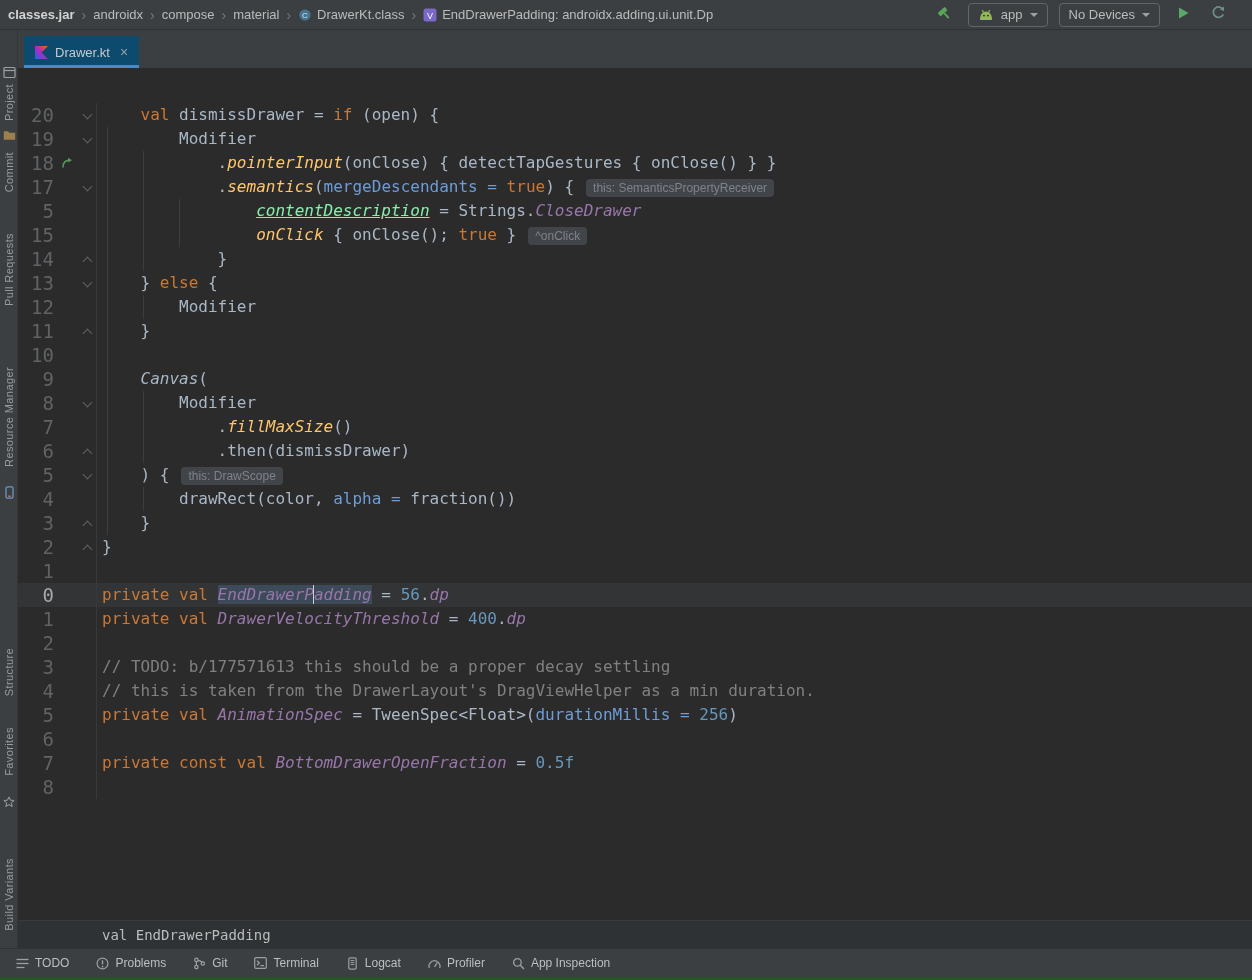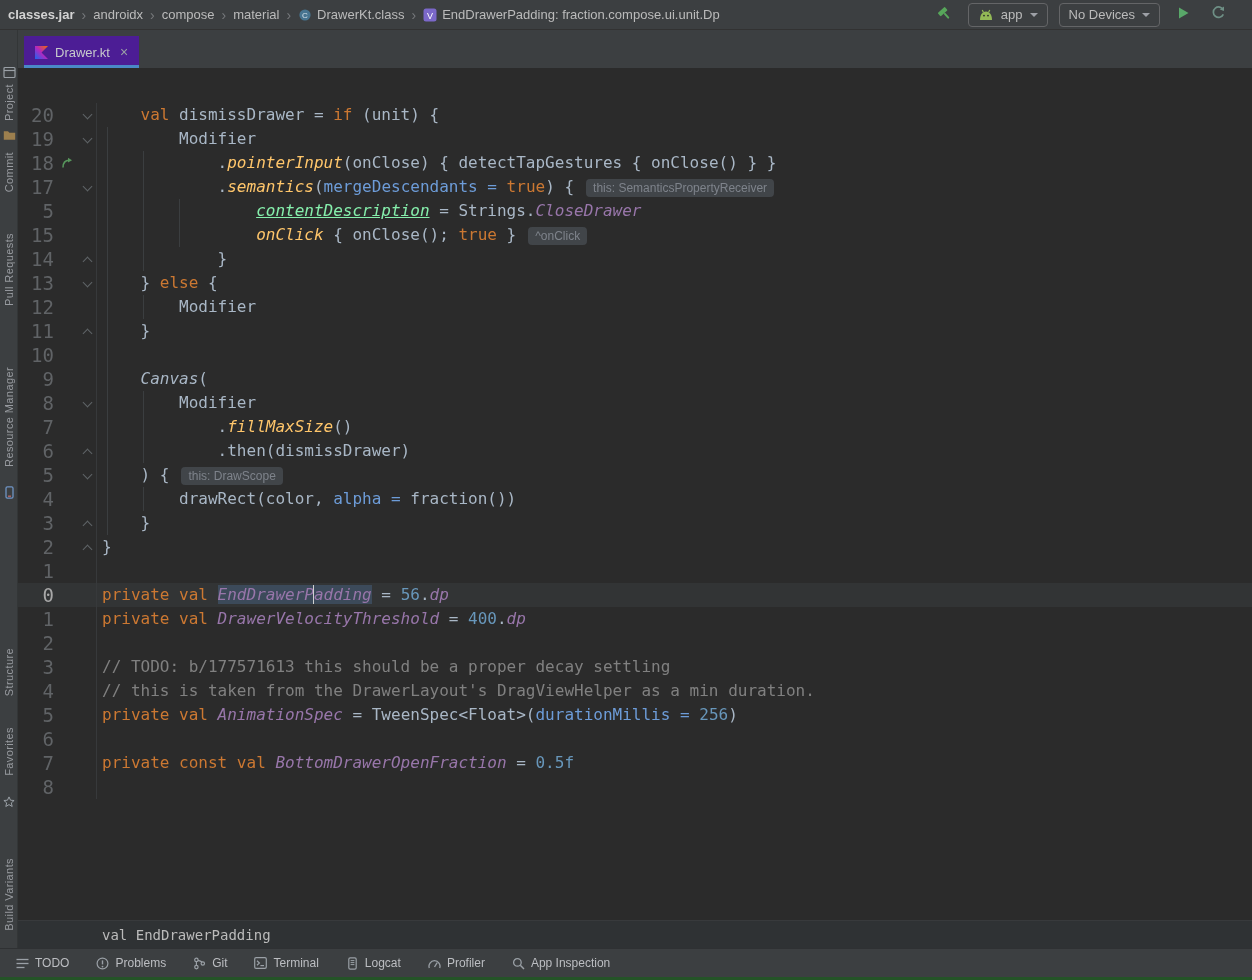--- a/index.html
+++ b/index.html
@@ -14,21 +14,21 @@
   .crumb-sep{color:#77797c;font-size:14px;}
   .cicon{display:inline-flex;align-items:center;}
   .cicon svg{display:block;}
   .nav-right{margin-left:auto;display:flex;align-items:center;gap:11px;}
   .icon-btn{display:inline-flex;align-items:center;justify-content:center;width:24px;height:24px;cursor:pointer;border-radius:3px;}
   .combo{display:flex;align-items:center;gap:7px;height:24px;padding:0 9px;background:#3c3f41;border:1px solid #646567;border-radius:4px;font-size:13px;color:#bbbbbb;cursor:pointer;}
   .caret-down{width:0;height:0;border-left:4px solid transparent;border-right:4px solid transparent;border-top:4px solid #9da0a6;}
 
   
   .tabbar{position:absolute;left:18px;top:30px;right:0;height:38px;background:#3c3f41;display:flex;align-items:flex-end;}
-  .tab{position:relative;margin-left:6px;height:32px;display:flex;align-items:center;gap:7px;padding:0 11px;background:#4c1d95;font-size:13px;color:#c7cacc;cursor:pointer;}
+  .tab{position:relative;margin-left:6px;height:32px;display:flex;align-items:center;gap:7px;padding:0 11px;background:#0c4a6e;font-size:13px;color:#c7cacc;cursor:pointer;}
   .tab::after{content:"";position:absolute;left:0;right:0;bottom:0;height:3px;background:#4a88c7;}
   .tab-kicon svg{display:block;}
   .tab-close{color:#9aa0a6;font-size:14px;line-height:1;margin-left:3px;cursor:pointer;}
 
   
   .stripe{position:absolute;left:0;top:30px;width:18px;height:918px;background:#3c3f41;border-right:1px solid #333637;}
   .stripe-item{position:absolute;left:0;width:18px;display:flex;flex-direction:column;align-items:center;gap:5px;cursor:pointer;}
   .stripe-label{writing-mode:vertical-rl;transform:rotate(180deg);font-size:11px;color:#989ba0;letter-spacing:.4px;white-space:nowrap;}
   .stripe-item .icn svg{display:block;}
 
@@ -96,21 +96,21 @@
         <span>DrawerKt.class</span>
       </span>
       <span class="crumb-sep">›</span>
       <span class="crumb">
         <span class="cicon">
           <svg width="14" height="14" viewBox="0 0 14 14">
             <rect x="0.5" y="0.5" width="13" height="13" rx="2.5" fill="#7b68c9"></rect>
             <text x="7" y="10.5" text-anchor="middle" font-size="9" font-family="Liberation Sans, sans-serif" fill="#ffffff">V</text>
           </svg>
         </span>
-        <span>EndDrawerPadding: fraction.compose.ui.unit.Dp</span>
+        <span>EndDrawerPadding: androidx.adding.ui.unit.Dp</span>
       </span>
     </div>
   <div class="nav-right">
     <span class="icon-btn">
         <span><svg width="17" height="17" viewBox="0 0 17 17">
             <g transform="rotate(-42 8 8)">
               <rect x="2.5" y="4.5" width="9.5" height="4.6" rx="1" fill="#57a65a"></rect>
               <rect x="6.4" y="9" width="2" height="7" rx="1" fill="#57a65a"></rect>
             </g>
           </svg></span>
@@ -221,21 +221,21 @@
   <div class="iguide" style="left:89px;top:59px;height:408px;"></div>
   <div class="iguide" style="left:125px;top:83px;height:120px;"></div>
   <div class="iguide" style="left:125px;top:227px;height:24px;"></div>
   <div class="iguide" style="left:161px;top:131px;height:48px;"></div>
   <div class="iguide" style="left:125px;top:323px;height:72px;"></div>
   <div class="iguide" style="left:125px;top:419px;height:24px;"></div>
 <div class="line">
       <span class="ln">20</span>
       <span class="gicon"></span>
       <span class="fold f-d"></span>
-      <span class="codetext"><span class="tk-p">    </span><span class="tk-kw">val </span><span class="tk-p">dismissDrawer = </span><span class="tk-kw">if</span><span class="tk-p"> (unit) {</span></span>
+      <span class="codetext"><span class="tk-p">    </span><span class="tk-kw">val </span><span class="tk-p">dismissDrawer = </span><span class="tk-kw">if</span><span class="tk-p"> (open) {</span></span>
     </div>
     <div class="line">
       <span class="ln">19</span>
       <span class="gicon"></span>
       <span class="fold f-d"></span>
       <span class="codetext"><span class="tk-p">        Modifier</span></span>
     </div>
     <div class="line">
       <span class="ln">18</span>
       <span class="gicon">

